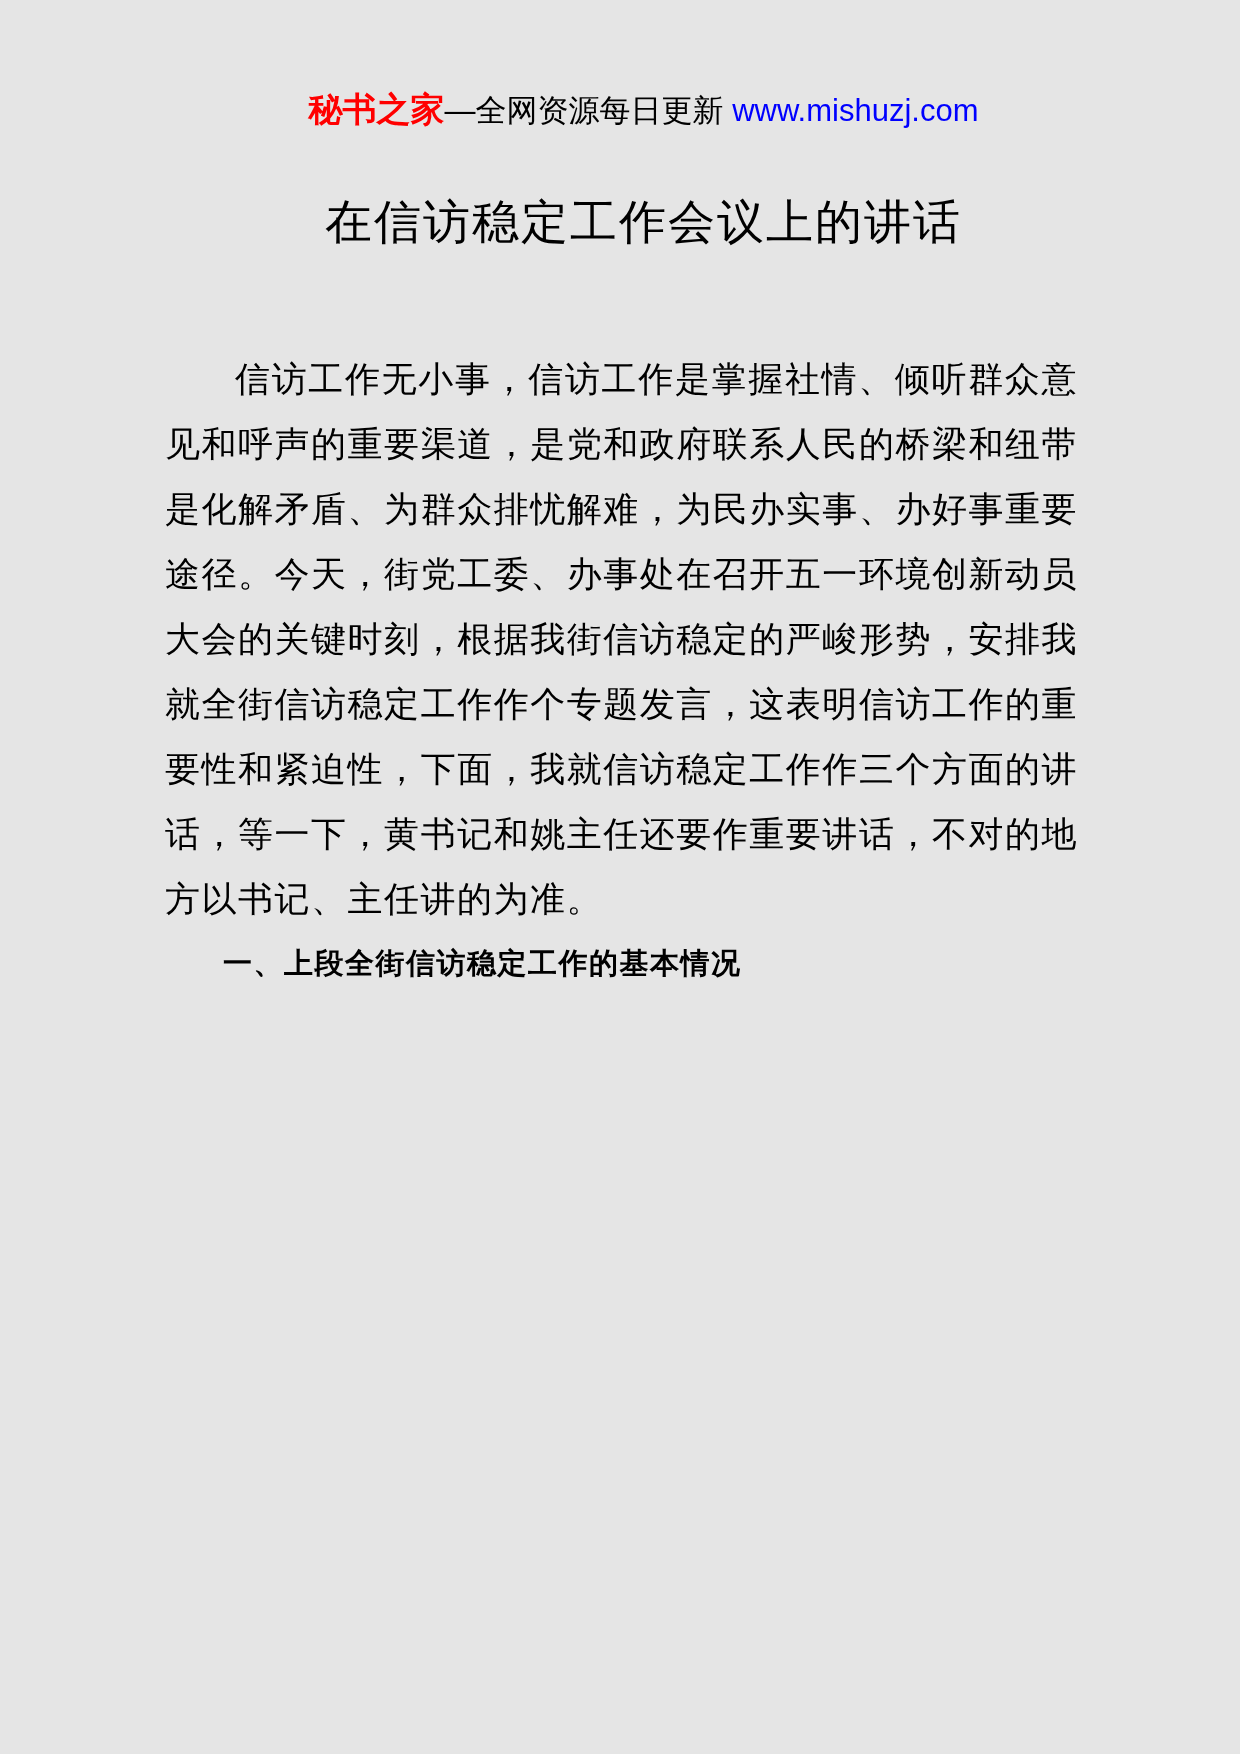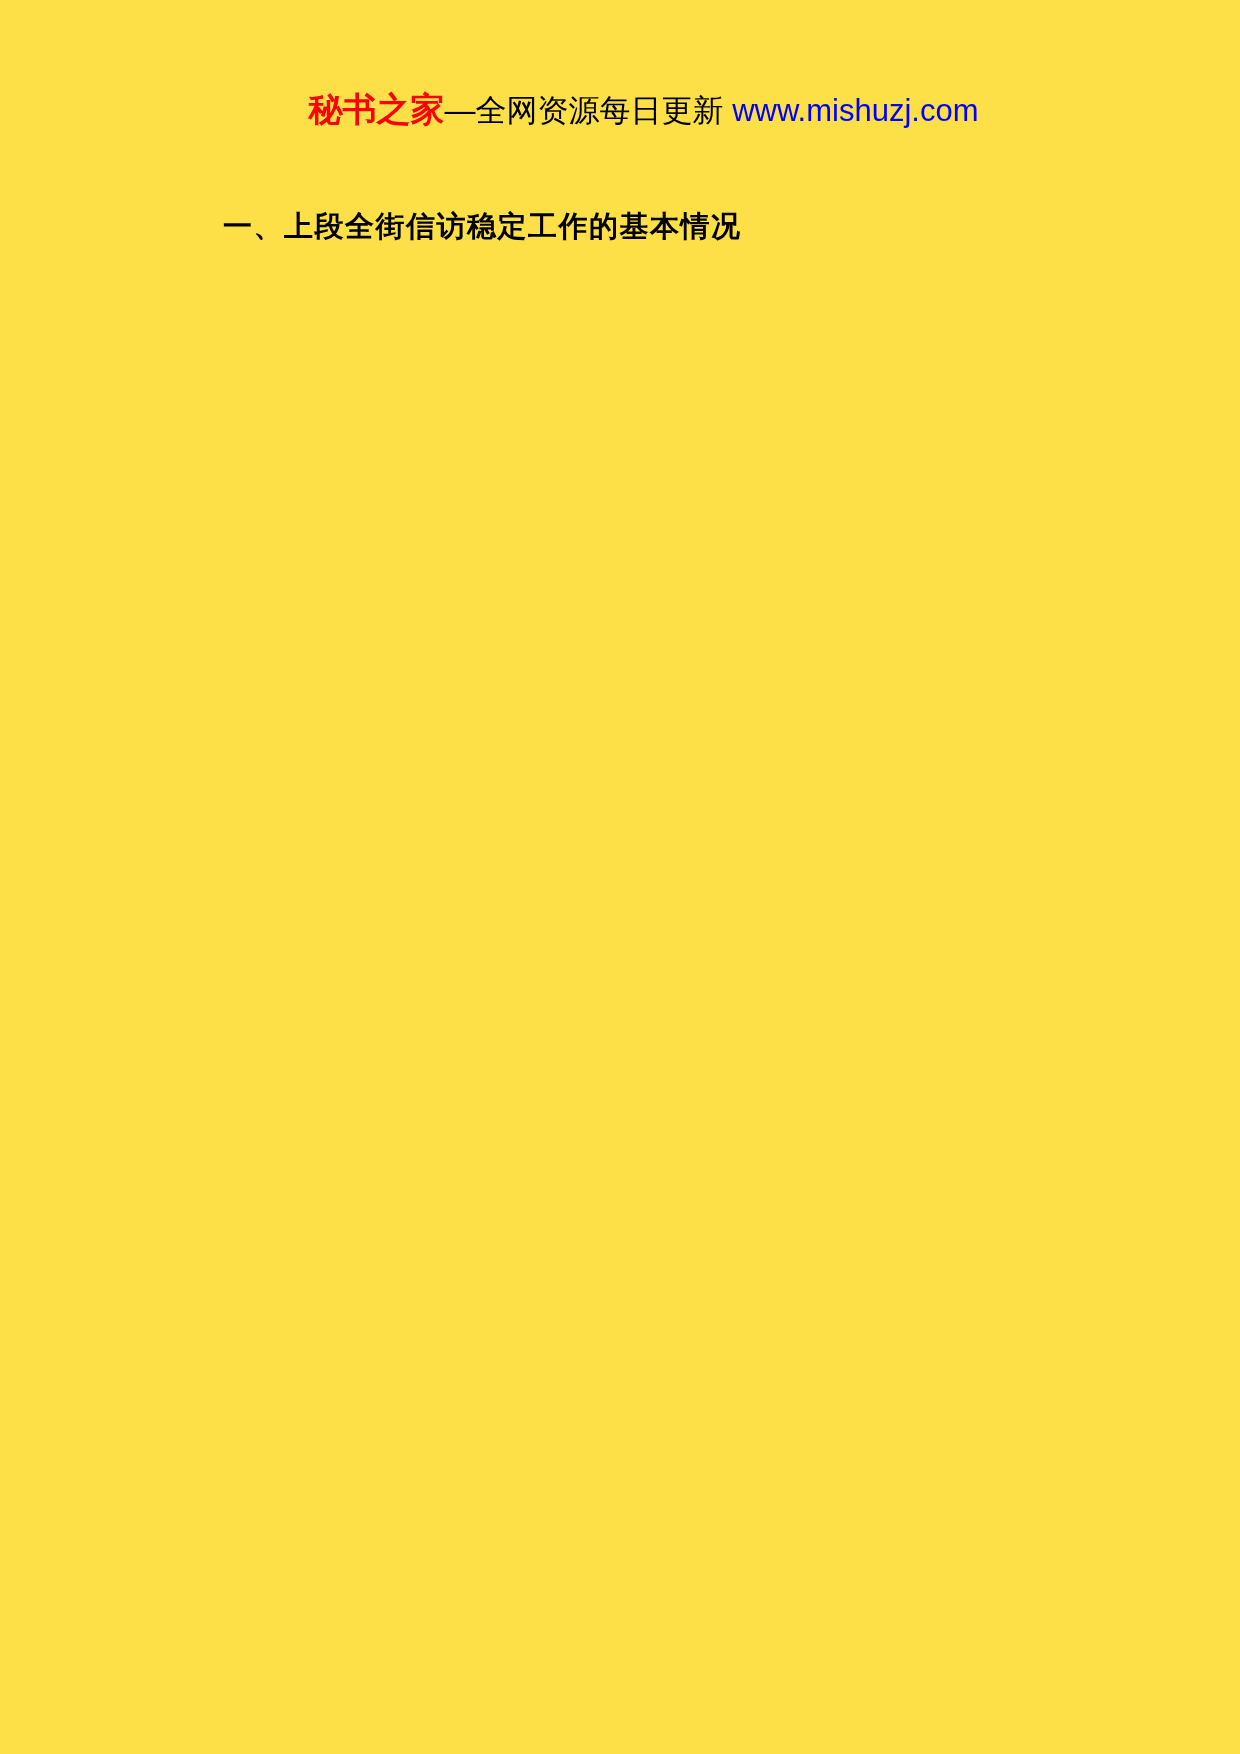--- a/index.html
+++ b/index.html
@@ -4,21 +4,21 @@
 <style>
   html, body {
     margin: 0;
     padding: 0;
     background: #ffffff;
   }
   .page {
     position: relative;
     width: 1240px;
     height: 1754px;
-    background: #fde047;
+    background: #e5e5e5;
     font-family: "Liberation Sans", sans-serif;
     color: #000000;
     overflow: hidden;
     box-sizing: border-box;
     padding: 88px 118px 0 165px;
   }
   .header-line {
     text-align: center;
     white-space: nowrap;
     font-size: 30px;
@@ -71,18 +71,20 @@
 </style>
 </head>
 <body>
 
 <div class="page">
 
   <div class="header-line">
     <span class="brand">秘书之家</span><span class="tagline">—全网资源每日更新 </span><a class="site-url">www.mishuzj.com</a>
   </div>
 
+  <h1 class="doc-title">在信访稳定工作会议上的讲话</h1>
 
   <div class="doc-body">
+    <p class="body-para">信访工作无小事，信访工作是掌握社情、倾听群众意见和呼声的重要渠道，是党和政府联系人民的桥梁和纽带是化解矛盾、为群众排忧解难，为民办实事、办好事重要途径。今天，街党工委、办事处在召开五一环境创新动员大会的关键时刻，根据我街信访稳定的严峻形势，安排我就全街信访稳定工作作个专题发言，这表明信访工作的重要性和紧迫性，下面，我就信访稳定工作作三个方面的讲话，等一下，黄书记和姚主任还要作重要讲话，不对的地方以书记、主任讲的为准。</p>
     <h2 class="section-heading">一、上段全街信访稳定工作的基本情况</h2>
   </div>
 
 </div>
 
 </body></html>

